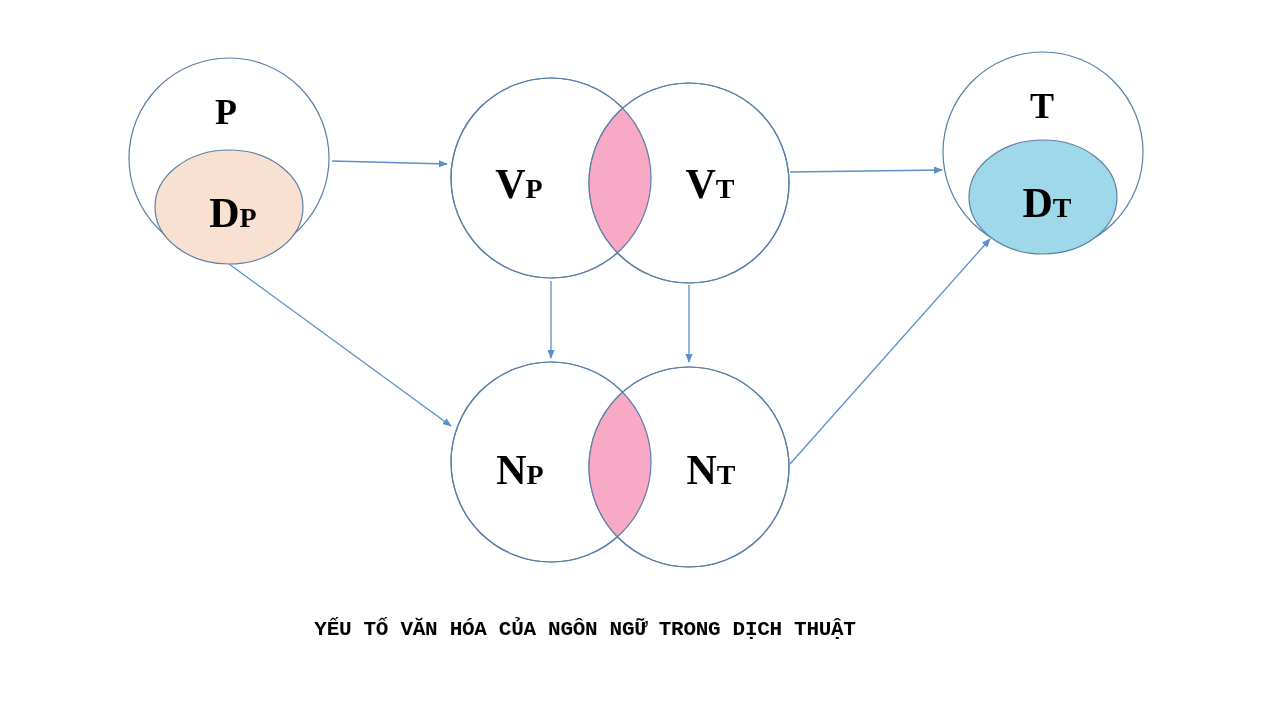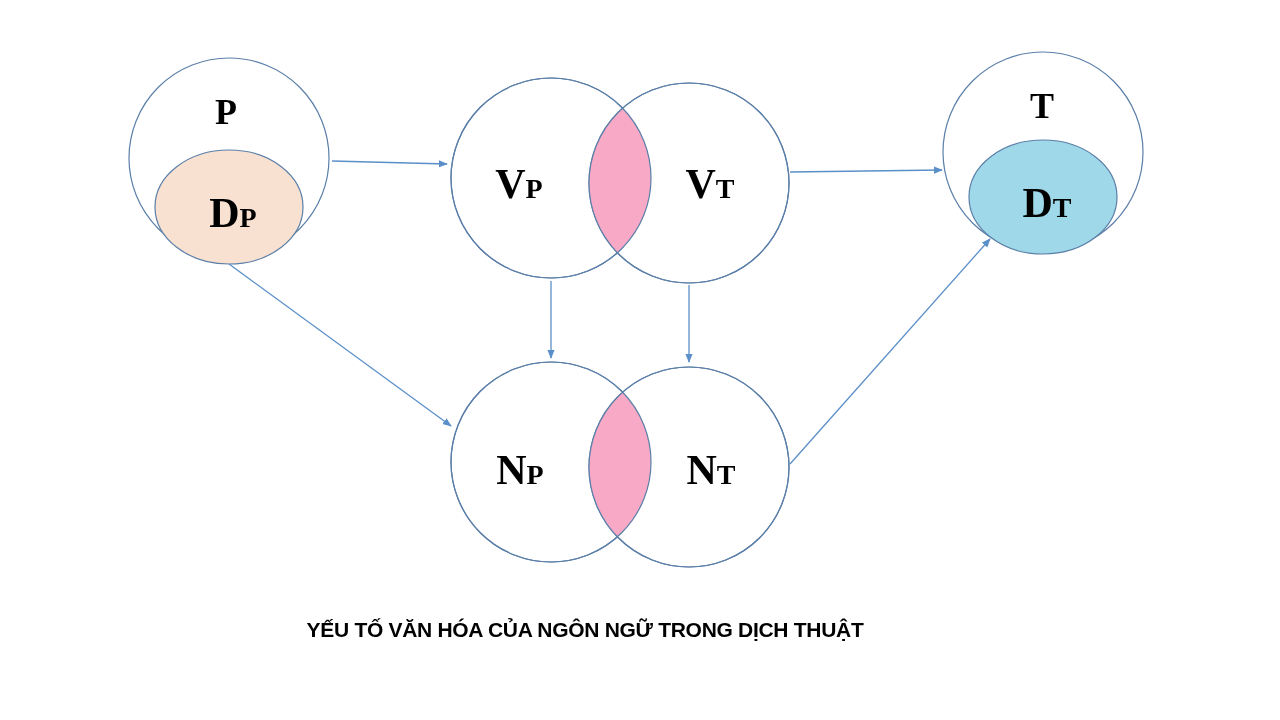--- a/index.html
+++ b/index.html
@@ -1,21 +1,21 @@
 <!DOCTYPE html>
 <html><head>
   <meta charset="utf-8">
   <style>
     html, body { margin: 0; padding: 0; background: #ffffff; }
     body { width: 1280px; height: 720px; position: relative; overflow: hidden; }
     svg { position: absolute; left: 0; top: 0; }
     .lbl { font-family: "Liberation Serif", "DejaVu Serif", serif; font-weight: bold; fill: #000; }
     .caption {
       position: absolute; left: 0; top: 618px; width: 1170px; text-align: center;
-      font-family: Liberation Sans, sans-serif; font-weight: bold;
+      font-family: Liberation Mono, monospace; font-weight: bold;
       font-size: 21px; color: #000; letter-spacing: -0.3px;
     }
   </style>
 </head>
 <body>
 
 <svg width="1280" height="720" viewBox="0 0 1280 720">
   <defs>
     <marker id="ah" viewBox="0 0 10 10" refX="9" refY="5" markerWidth="7" markerHeight="7" orient="auto-start-reverse">
       <path d="M0,1 L10,5 L0,9 z" fill="#5b8fc9"></path>

